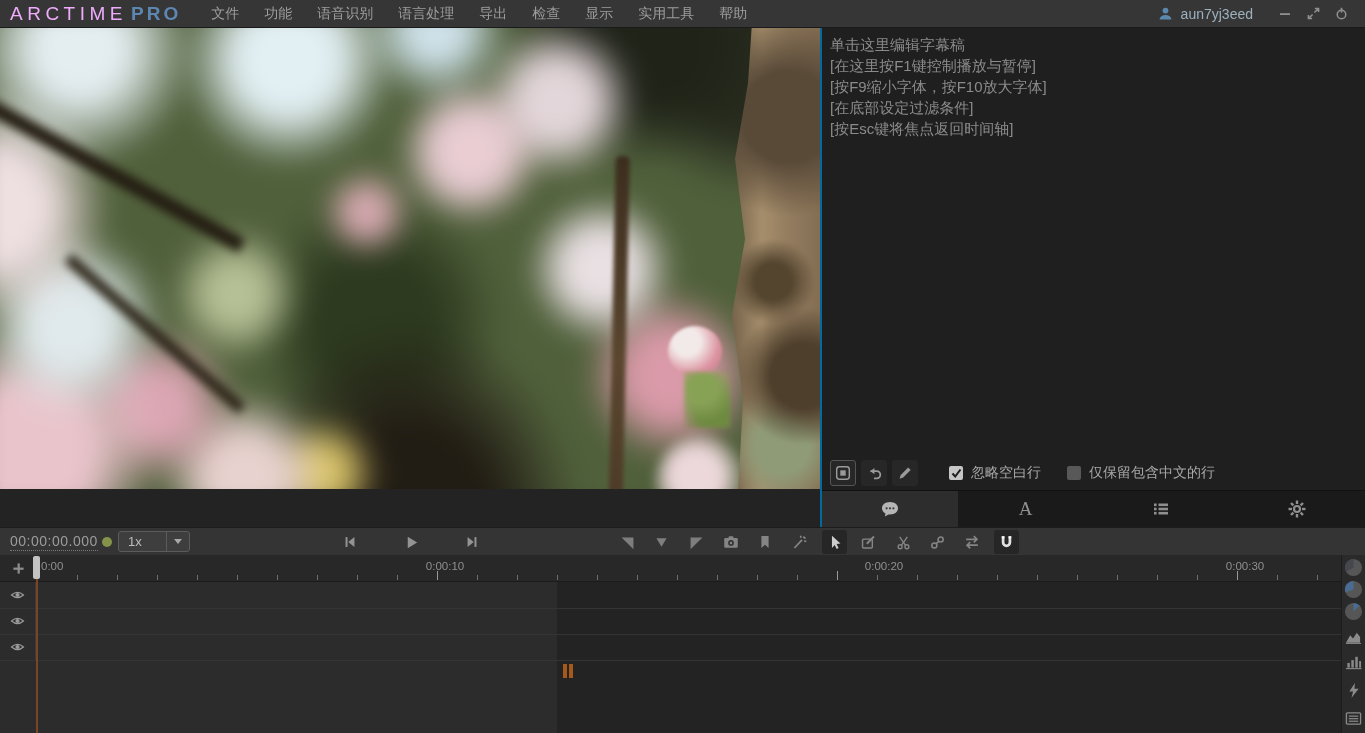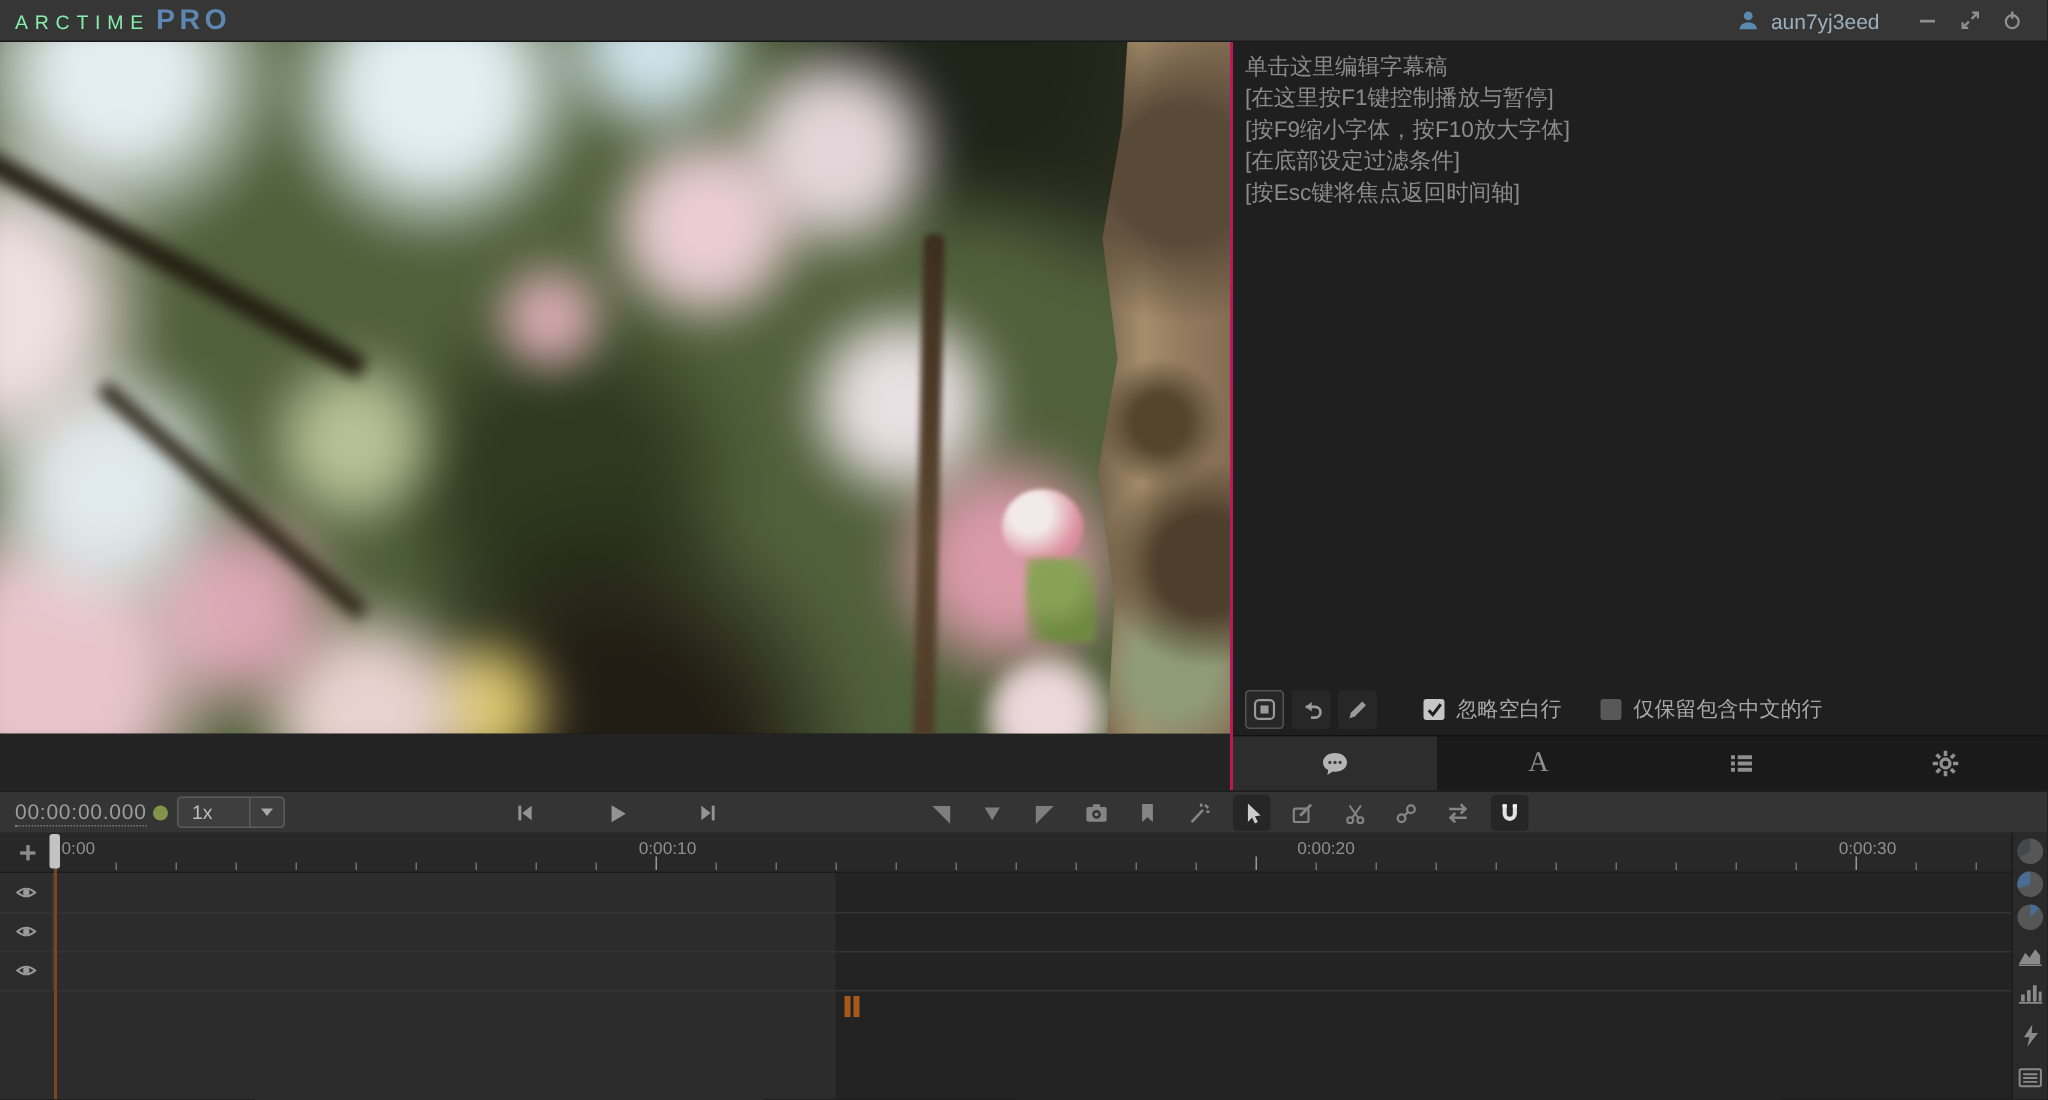--- a/index.html
+++ b/index.html
@@ -5,21 +5,21 @@
   * { margin:0; padding:0; box-sizing:border-box; }
   html,body { width:1365px; height:733px; background:#1e1e1e; overflow:hidden;
               font-family:"Liberation Sans", sans-serif; }
   .app { position:relative; width:1365px; height:733px; background:#232323; }
 
   
   .menubar { position:absolute; left:0; top:0; width:1365px; height:28px;
              background:#363636; display:flex; align-items:center; z-index:30;
              border-bottom:1px solid #1a1a1a; }
   .logo { display:flex; align-items:baseline; padding-left:10px; }
-  .logo-a { color:#86efac; font-size:13px; letter-spacing:4.5px; font-weight:400; }
+  .logo-a { color:#f0abfc; font-size:19px; letter-spacing:4.5px; font-weight:400; }
   .logo-p { color:#5d87b0; font-size:19px; letter-spacing:3px; font-weight:700; margin-left:4px; }
   .menu-items { display:flex; gap:25px; margin-left:30px; }
   .menu-item { color:#9d9d9d; font-size:14px; cursor:default; }
   .mb-right { margin-left:auto; display:flex; align-items:center; gap:8px; padding-right:14px; }
   .username { color:#9db0be; font-size:14px; margin-right:14px;text-align:center; }
   .winbtn { width:20px; height:18px; display:flex; align-items:center; justify-content:center; }
 
   
   .preview { position:absolute; left:0; top:28px; width:820px; height:461px;
              background:#0d0d0b; overflow:hidden; }
@@ -74,21 +74,21 @@
 
   
   .preview-title { position:absolute; left:0; top:489px; width:820px; height:38px;
                    background:#2b2b2b; border-top:2px solid #141414; z-index:5;
                    display:flex; align-items:center; justify-content:center; }
   .preview-title span { color:#737373; font-size:17px; }
   .preview-eye { position:absolute; right:12px; top:11px; }
 
   
   .rpanel { position:absolute; left:820px; top:28px; width:545px; height:499px;
-            background:#1f1f1f; border-left:2px solid #be185d; }
+            background:#1f1f1f; border-left:2px solid #0369a1; }
   .ed-lines { padding:6px 8px; cursor:text; }
   .ed-line { color:#8b8b8b; font-size:15px; line-height:21px; white-space:nowrap; }
   .rp-toolbar { position:absolute; left:0; top:428px; width:100%; height:34px;
                 display:flex; align-items:center; padding-left:8px; }
   .rp-btn { width:26px; height:26px; margin-right:5px; border-radius:3px;
             display:flex; align-items:center; justify-content:center; background:#272727; }
   .rp-btn.bordered { border:1px solid #555; }
   .cb-group { display:flex; align-items:center; margin-left:26px; }
   .cb { width:14px; height:14px; background:#585858; display:inline-flex;
         align-items:center; justify-content:center; border-radius:2px; }
@@ -158,20 +158,31 @@
 </head>
 <body>
 
 <div class="app">
 
   <header class="menubar">
     <div class="logo">
       <span class="logo-a">ARCTIME</span>
       <span class="logo-p">PRO</span>
     </div>
+    <nav class="menu-items">
+      <span class="menu-item">文件</span>
+      <span class="menu-item">功能</span>
+      <span class="menu-item">语音识别</span>
+      <span class="menu-item">语言处理</span>
+      <span class="menu-item">导出</span>
+      <span class="menu-item">检查</span>
+      <span class="menu-item">显示</span>
+      <span class="menu-item">实用工具</span>
+      <span class="menu-item">帮助</span>
+    </nav>
     <div class="mb-right">
       <span>
         <svg width="15" height="15" viewBox="0 0 15 15">
             <circle cx="7.5" cy="4.6" r="2.9" fill="#5b88ad"></circle>
             <path d="M1.6,13.5 a5.9,4.6 0 0 1 11.8,0 z" fill="#5b88ad"></path>
           </svg>
       </span>
       <span class="username">aun7yj3eed</span>
       <span class="winbtn">
         <svg width="12" height="12" viewBox="0 0 12 12">

